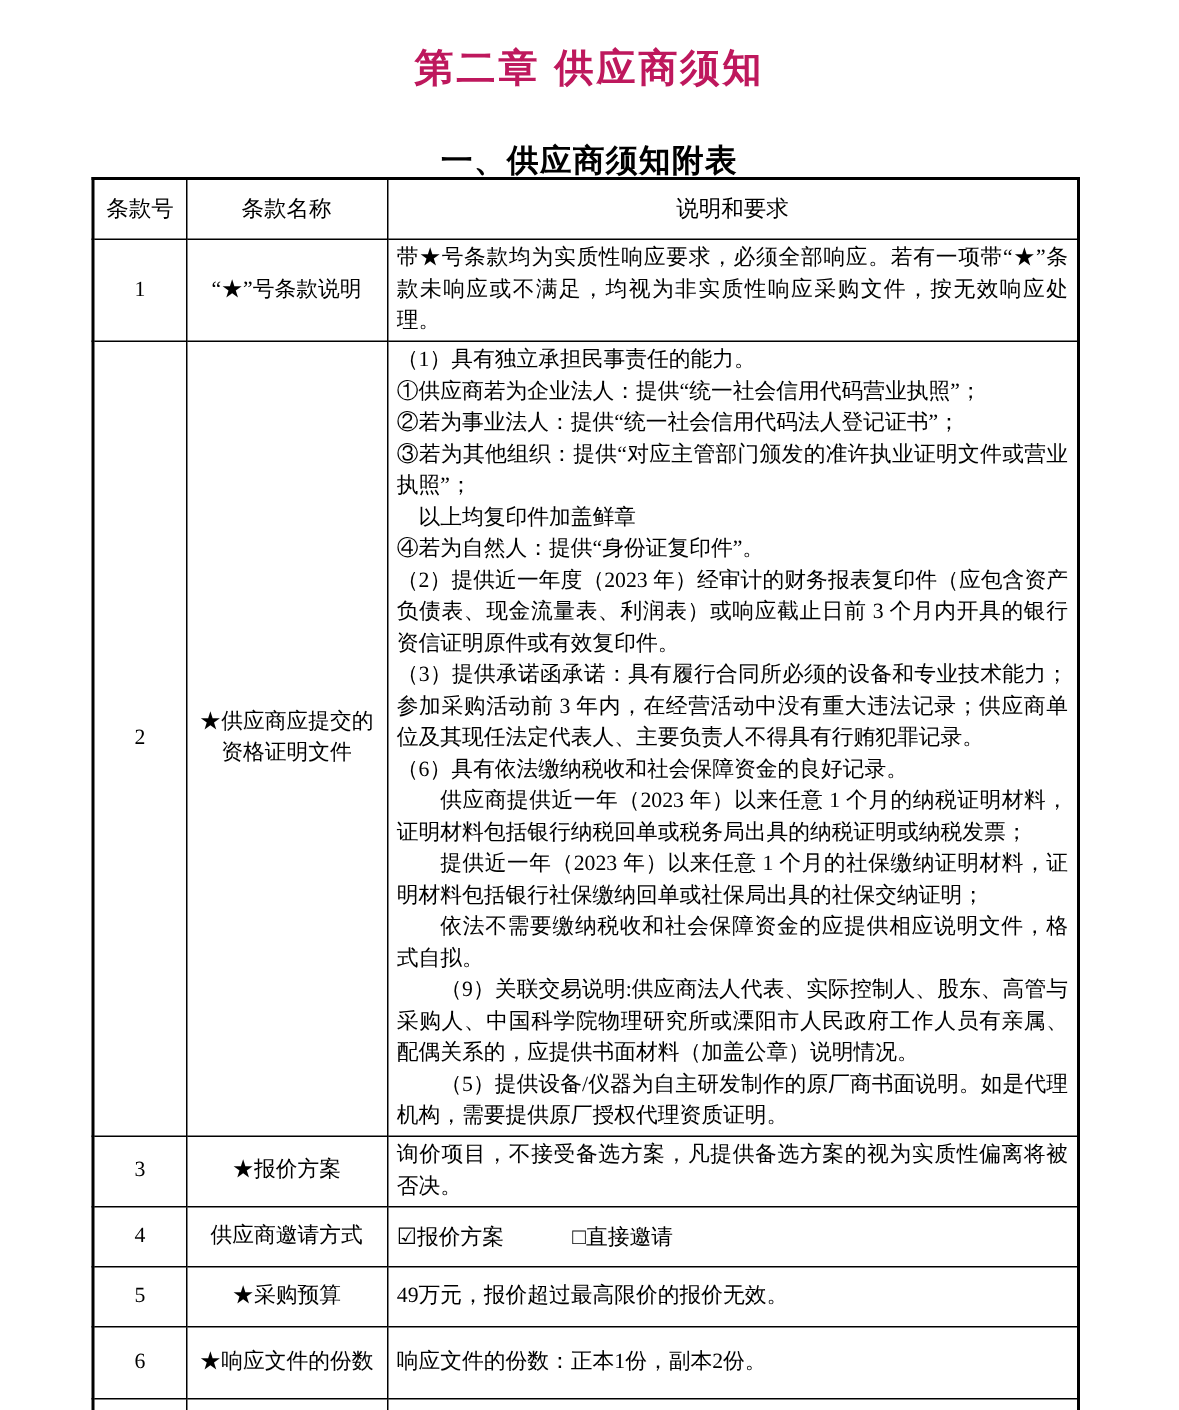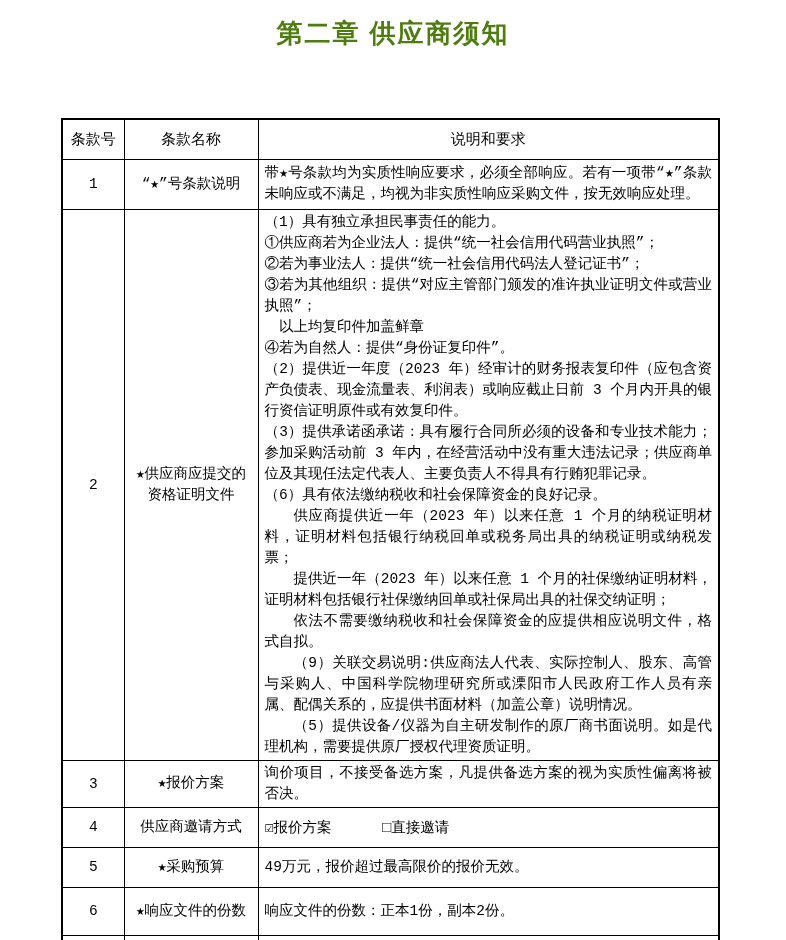--- a/index.html
+++ b/index.html
@@ -9,27 +9,27 @@
     position: relative;
     width: 786px;
     height: 940px;
     background: #ffffff;
     color: #000000;
     font-family: "Liberation Serif", serif;
     overflow: hidden;
   }
   .doc-title {
     margin: 0;
-    padding-top: 16px;
+    padding-top: 28px;
     text-align: center;
     font-family: "Liberation Sans", sans-serif;
     font-weight: bold;
     font-size: 26px;
     letter-spacing: 2px;
-    color: #4d7c0f;
+    color: #be185d;
   }
   .doc-subtitle {
     margin: 0;
     padding-top: 30px;
     text-align: center;
     font-family: "Liberation Sans", sans-serif;
     font-weight: bold;
     font-size: 21px;
     letter-spacing: 1px;
     color: #000000;
@@ -45,21 +45,20 @@
     font-size: 14.5px;
   }
   .notice-table col.c-no   { width: 62px; }
   .notice-table col.c-name { width: 134px; }
   .notice-table col.c-desc { width: 461px; }
   .notice-table th, .notice-table td {
     border: 1px solid #000000;
     padding: 2px 6px;
     font-weight: normal;
     vertical-align: middle;
-    font-family: Liberation Mono, monospace;
   }
   .notice-table th { text-align: center; height: 38px; font-size: 15px; }
   .cell-no   { text-align: center; }
   .cell-name { text-align: center; line-height: 21px; margin-top: 20px; }
   .cell-desc { text-align: left; }
   .cell-desc p { margin: 0; line-height: 21px; text-align: justify; }
   .cell-desc p.indent-1 { text-indent: 1em; }
   .cell-desc p.indent-2 { text-indent: 2em; }
   tr.r-head  { height: 40px; }
   tr.r-1 { height: 50px; }
@@ -71,20 +70,21 @@
   .opt { white-space: nowrap; }
   .opt:first-child { margin-right: 42px; }
   .opt .box { font-size: 15px; }
 </style>
 </head>
 <body>
 
 <div class="page">
 
   <h1 class="doc-title">第二章 供应商须知</h1>
+  <h2 class="doc-subtitle">一、供应商须知附表</h2>
 
   <table class="notice-table">
     <colgroup>
       <col class="c-no">
         <col class="c-name">
         <col class="c-desc">
     </colgroup>
     <thead>
       <tr class="r-head">
         <th>条款号</th>

